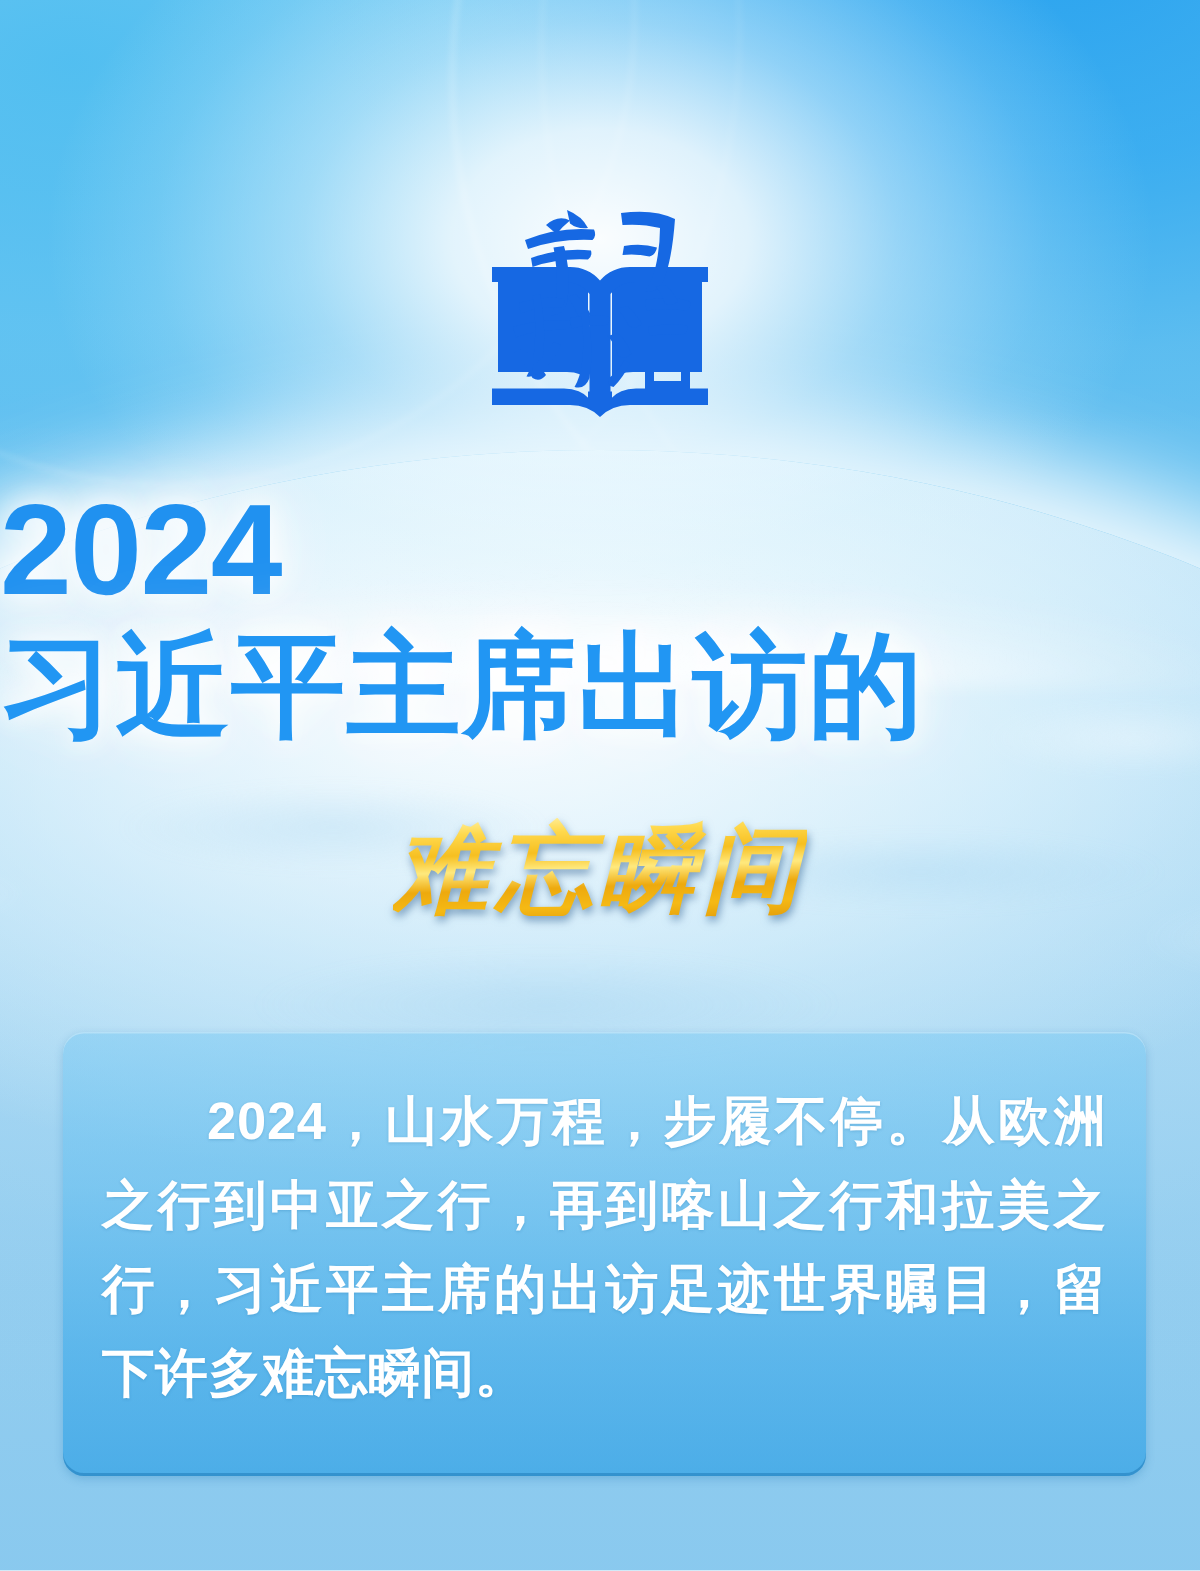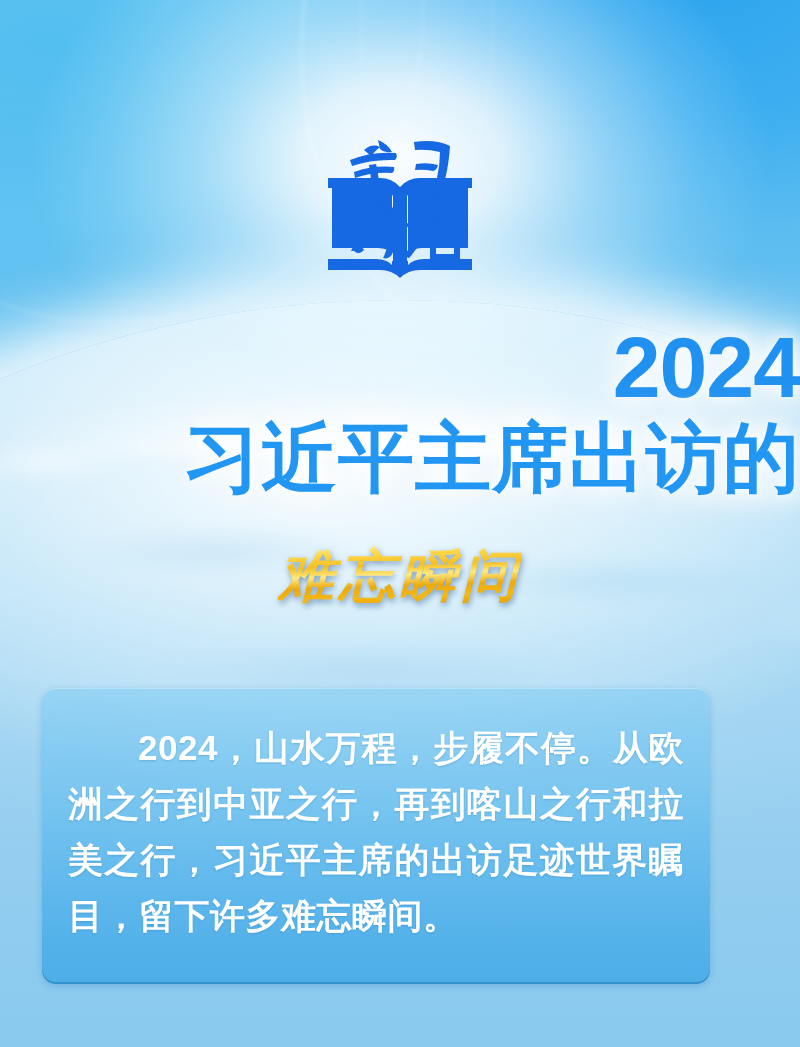--- a/index.html
+++ b/index.html
@@ -124,21 +124,21 @@
     height: 150px;
   }
   .logo-svg { display: block; width: 160px; height: 150px; }
 
   
   .headline {
     position: absolute;
     left: 0;
     right: 0;
     top: 324px;
-    text-align: right;
+    text-align: left;
   }
   .year {
     font-family: "Liberation Sans", sans-serif;
     font-size: 86px;
     font-weight: 700;
     line-height: 1.0;
     letter-spacing: -1px;
     color: #2091f0;
     text-shadow:
       0 0 18px rgba(255,255,255,0.98),
@@ -163,21 +163,21 @@
   .gold-wrap {
     position: absolute;
     left: 0;
     right: 0;
     top: 545px;
     text-align: center;
   }
   .gold-text {
     display: inline-block;
     font-family: "DejaVu Serif", "Liberation Serif", serif;
-    font-size: 56px;
+    font-size: 64px;
     font-weight: 700;
     font-style: italic;
     letter-spacing: 5px;
     line-height: 1.1;
     background: linear-gradient(178deg,
         #fff2a8 0%,
         #ffd84a 16%,
         #f7c021 34%,
         #ffe878 48%,
         #f0ab0e 64%,
@@ -197,21 +197,21 @@
     color: transparent;
     -webkit-text-fill-color: transparent;
     filter: drop-shadow(1px 3px 3px rgba(40,90,140,0.55));
   }
 
   
   .panel {
     position: absolute;
     left: 42px;
     top: 688px;
-    width: 668px;
+    width: 722px;
     height: 296px;
     border-radius: 14px;
     background: linear-gradient(180deg,
         rgba(126,203,243,0.55) 0%,
         rgba(104,192,240,0.62) 34%,
         rgba(72,174,234,0.72) 72%,
         rgba(60,166,230,0.80) 100%);
     box-shadow:
       inset 0 1px 0 rgba(255,255,255,0.30),
       inset 0 -2px 0 rgba(22,112,175,0.45),

